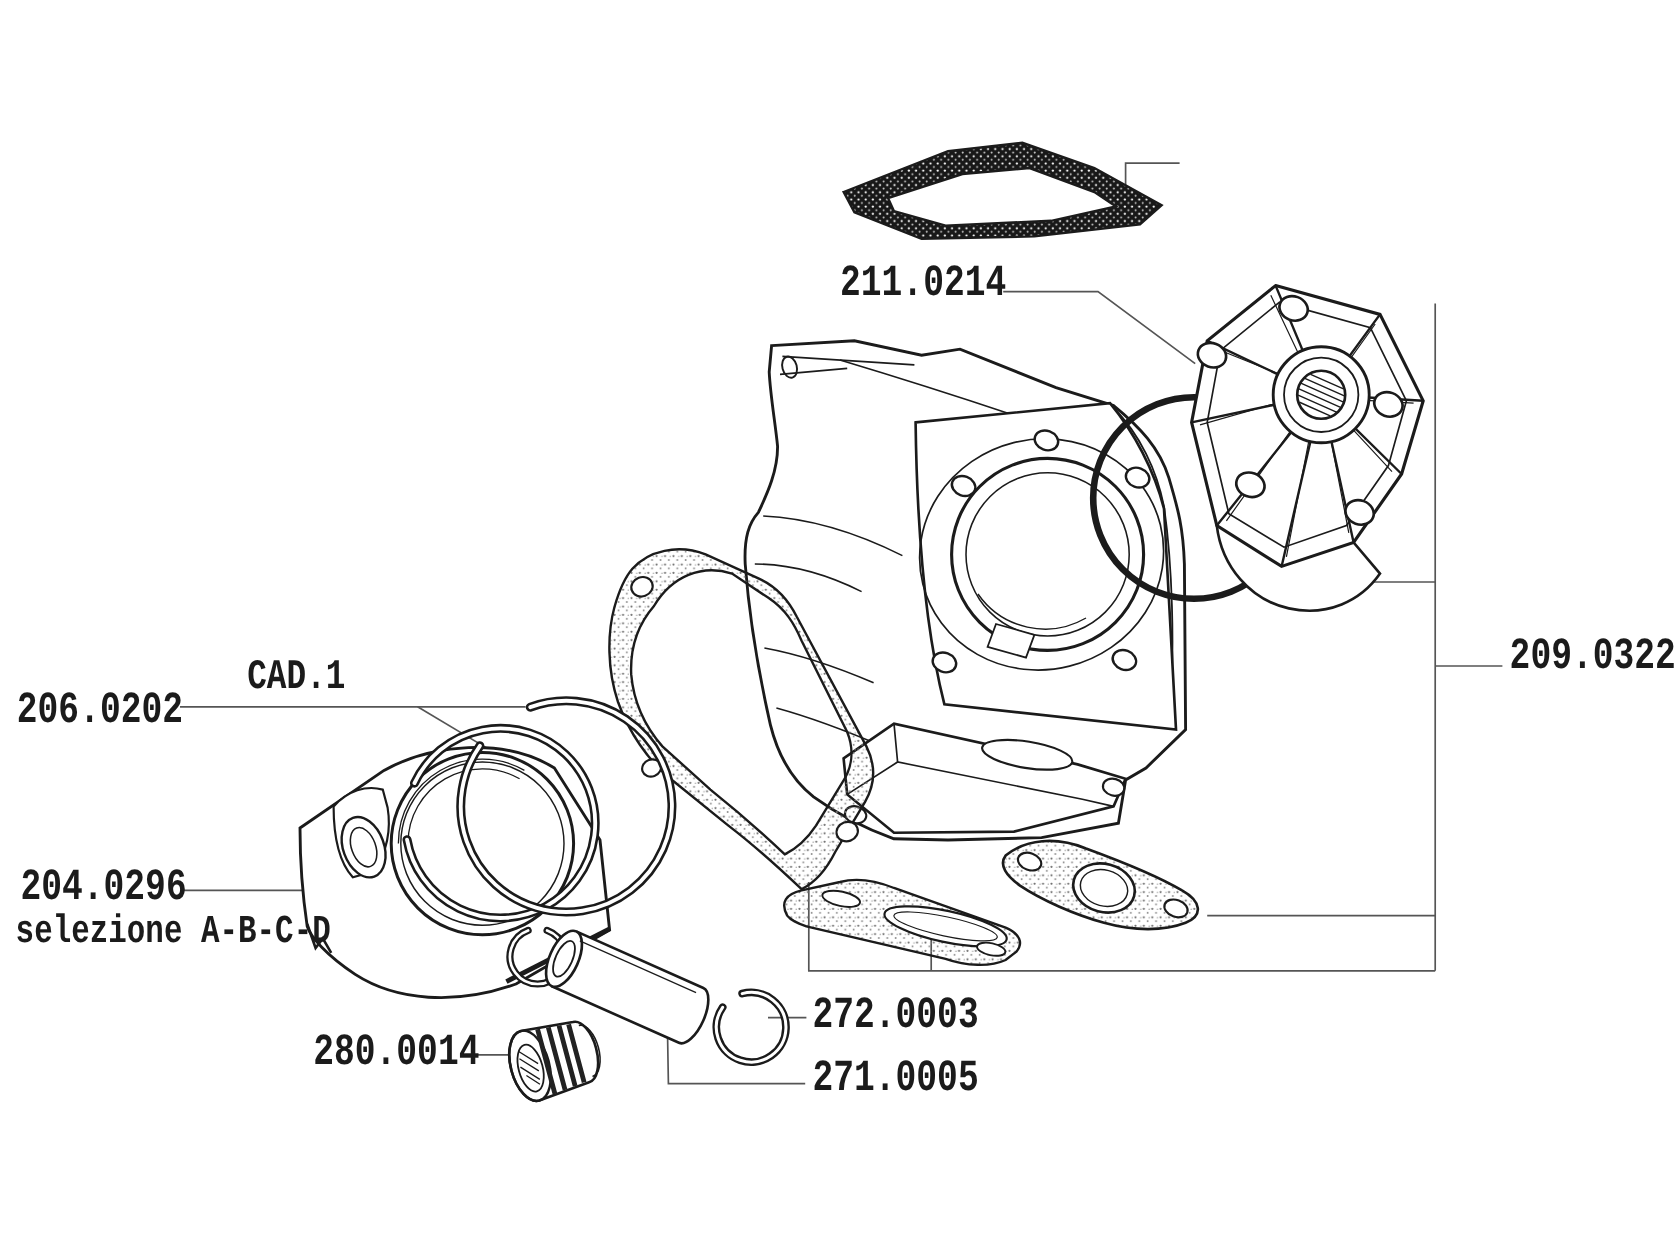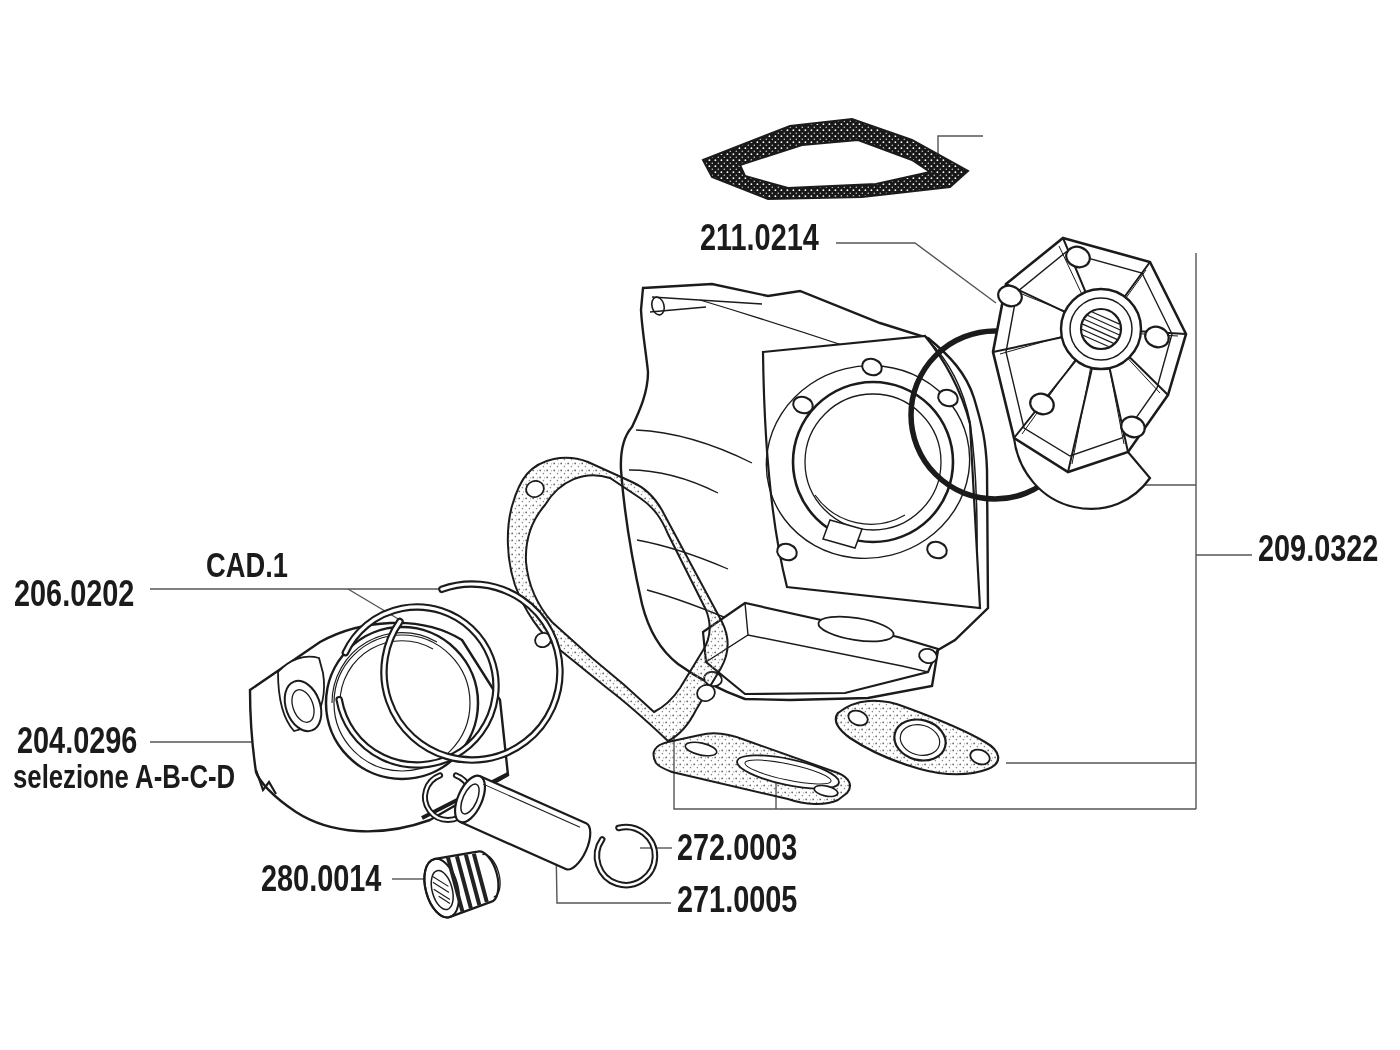--- a/index.html
+++ b/index.html
@@ -1,17 +1,17 @@
 <!DOCTYPE html>
 <html><head>
 <meta charset="utf-8">
 <style>
   html,body{margin:0;padding:0;background:#ffffff;}
   #stage{position:relative;width:1400px;height:1050px;background:#ffffff;overflow:hidden;
-         font-family:Liberation Sans, sans-serif;}
+         font-family:Liberation Mono, monospace;}
   #art{position:absolute;left:0;top:0;}
   .part-label{position:absolute;color:#1b1b1b;font-weight:700;font-size:37px;line-height:1;
               white-space:nowrap;transform:scaleX(0.78);transform-origin:left top;
               letter-spacing:0px;}
   .part-label.small{font-size:33px;}
   .part-label.cad{font-size:35px;}
 </style>
 </head>
 <body>
 

